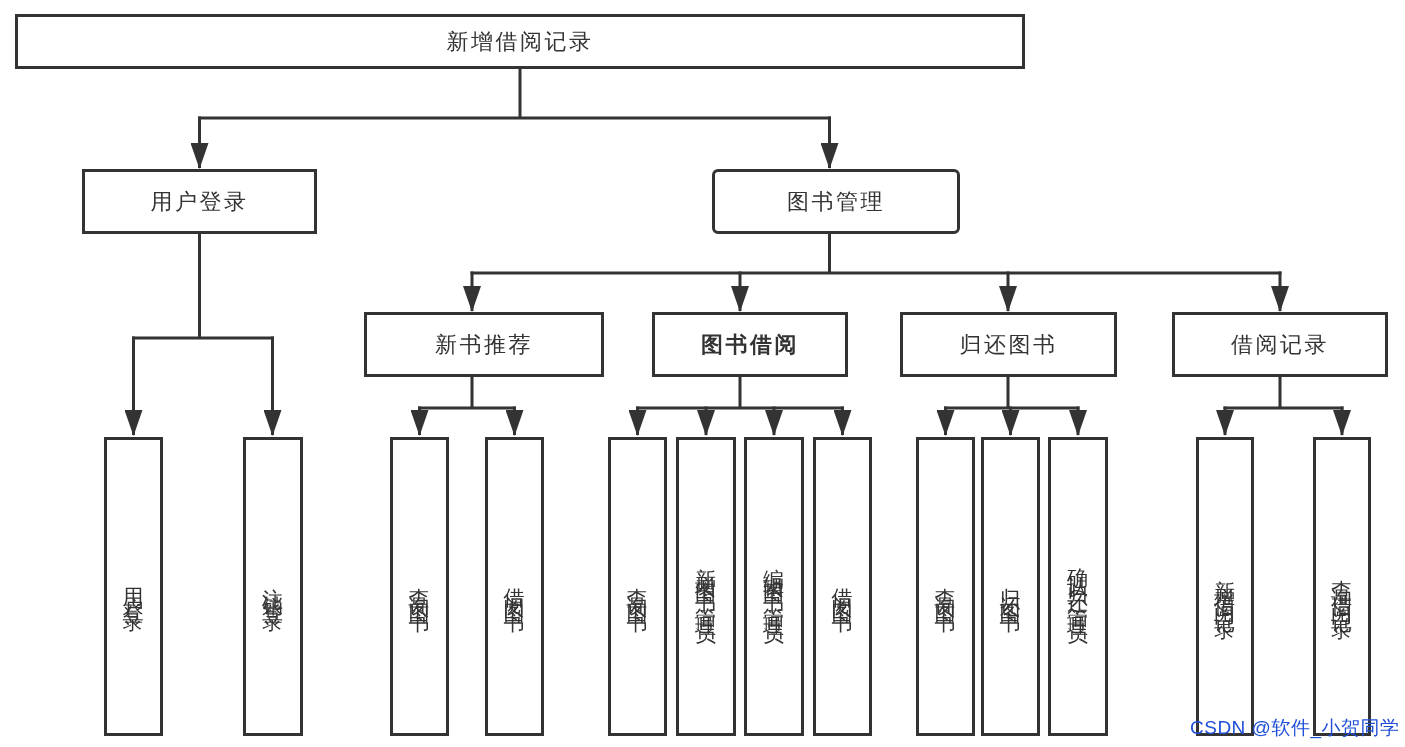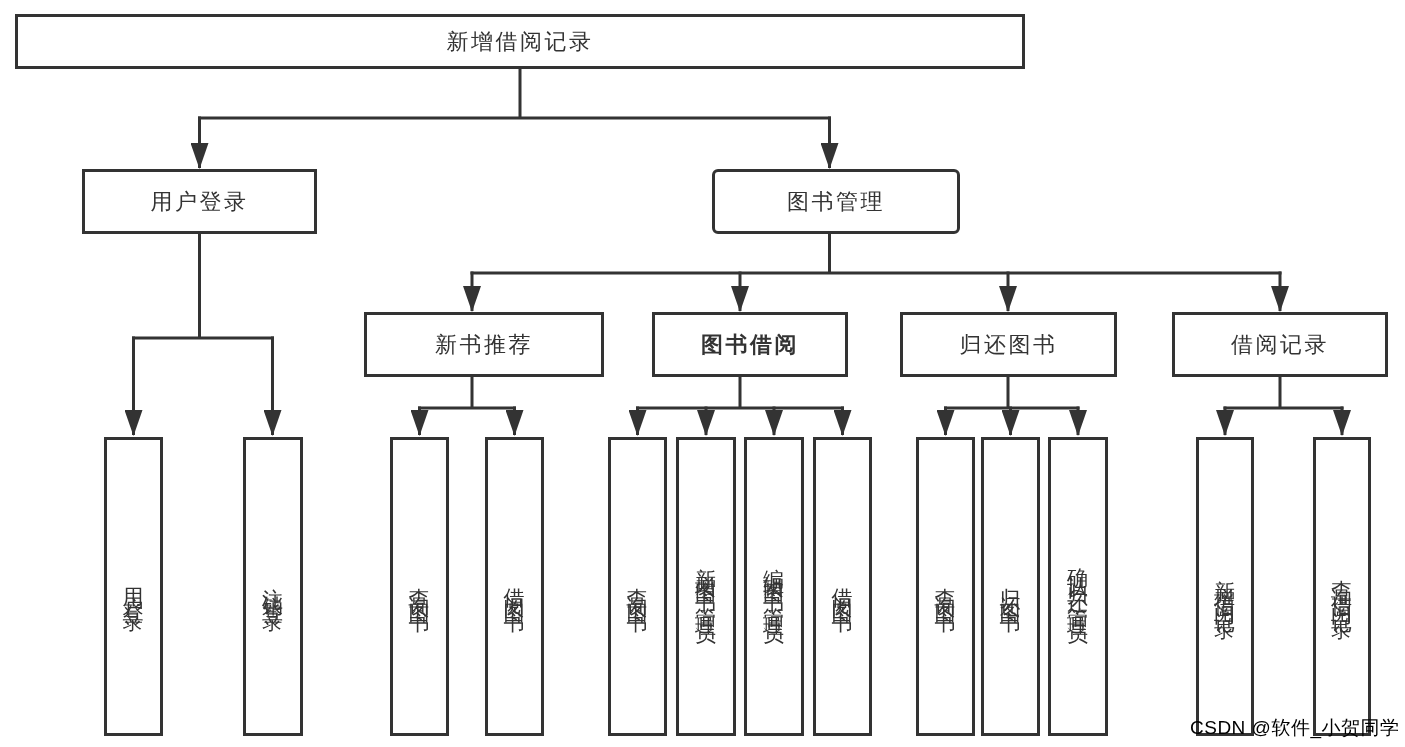--- a/index.html
+++ b/index.html
@@ -35,21 +35,21 @@
     letter-spacing:8px;
     color:#333333;
     white-space:nowrap;
   }
   .watermark{
     position:absolute;
     top:715px;
     left:1190px;
     width:205px;
     font-size:19px;
-    color:#000000;
+    color:#1d4ed8;
     letter-spacing:0.5px;
     white-space:nowrap;
     z-index:6;
   }
 </style>
 </head>
 <body>
 
 <div class="canvas">
 

